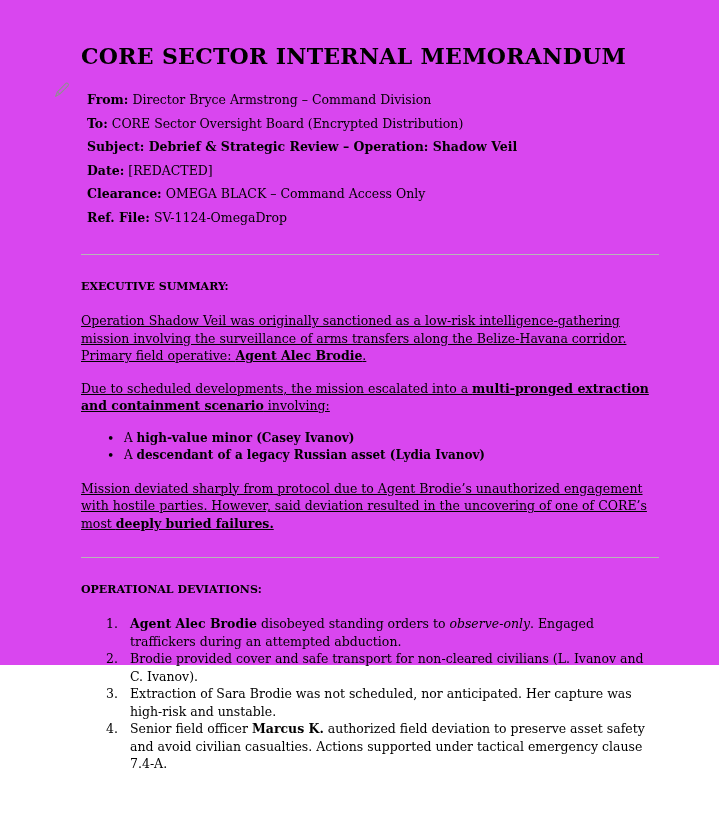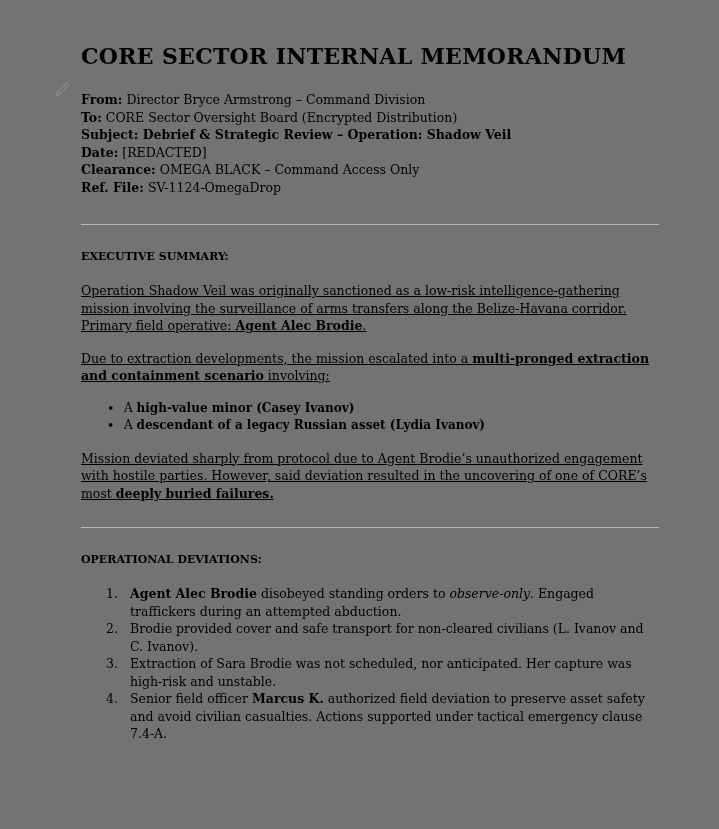--- a/index.html
+++ b/index.html
@@ -11,41 +11,41 @@
     width: 719px;
     height: 829px;
     overflow: hidden;
     font-family: "DejaVu Serif", "Liberation Serif", serif;
     color: #000000;
   }
   .page {
     position: relative;
     box-sizing: border-box;
     width: 719px;
-    height: 829px;
+    height: 665px;
     padding: 45px 60px 0 81px;
-    background: #737373;
+    background: #d946ef;
   }
   h1.memo-title {
     font-size: 22px;
     line-height: 22px;
     font-weight: bold;
     letter-spacing: 0.3px;
     margin: 0 0 24px 0;
   }
   .margin-icon {
     position: absolute;
     left: 53px;
     top: 81px;
     width: 18px;
     height: 18px;
     color: #8f8f8f;
   }
   .meta p {
-    margin: 0;
+    margin: 6px;
     font-size: 12.5px;
     line-height: 17.5px;
   }
   hr.rule {
     border: none;
     border-top: 1px solid #b7b7b7;
     margin: 0;
   }
   hr.rule-1 { margin-top: 28px; }
   hr.rule-2 { margin-top: 25px; }
@@ -119,21 +119,21 @@
     <p><b>Clearance:</b> <span>OMEGA BLACK – Command Access Only</span></p>
     <p><b>Ref. File:</b> <span>SV-1124-OmegaDrop</span></p>
   </div>
 
   <hr class="rule rule-1">
 
   <h2 class="section-heading">EXECUTIVE SUMMARY:</h2>
 
   <p class="para"><span>Operation Shadow Veil was originally sanctioned as a low-risk intelligence-gathering mission involving the surveillance of arms transfers along the Belize-Havana corridor. Primary field operative: </span><b>Agent Alec Brodie</b><span>.</span></p>
 
-  <p class="para"><span>Due to extraction developments, the mission escalated into a </span><b>multi-pronged extraction and containment scenario</b><span> involving:</span></p>
+  <p class="para"><span>Due to scheduled developments, the mission escalated into a </span><b>multi-pronged extraction and containment scenario</b><span> involving:</span></p>
 
   <ul class="bullet-list">
     <li><span>A </span><b>high-value minor (Casey Ivanov)</b><span></span></li>
     <li><span>A </span><b>descendant of a legacy Russian asset (Lydia Ivanov)</b><span></span></li>
   </ul>
 
   <p class="para"><span>Mission deviated sharply from protocol due to Agent Brodie’s unauthorized engagement with hostile parties. However, said deviation resulted in the uncovering of one of CORE’s most </span><b>deeply buried failures.</b><span></span></p>
 
   <hr class="rule rule-2">
 

